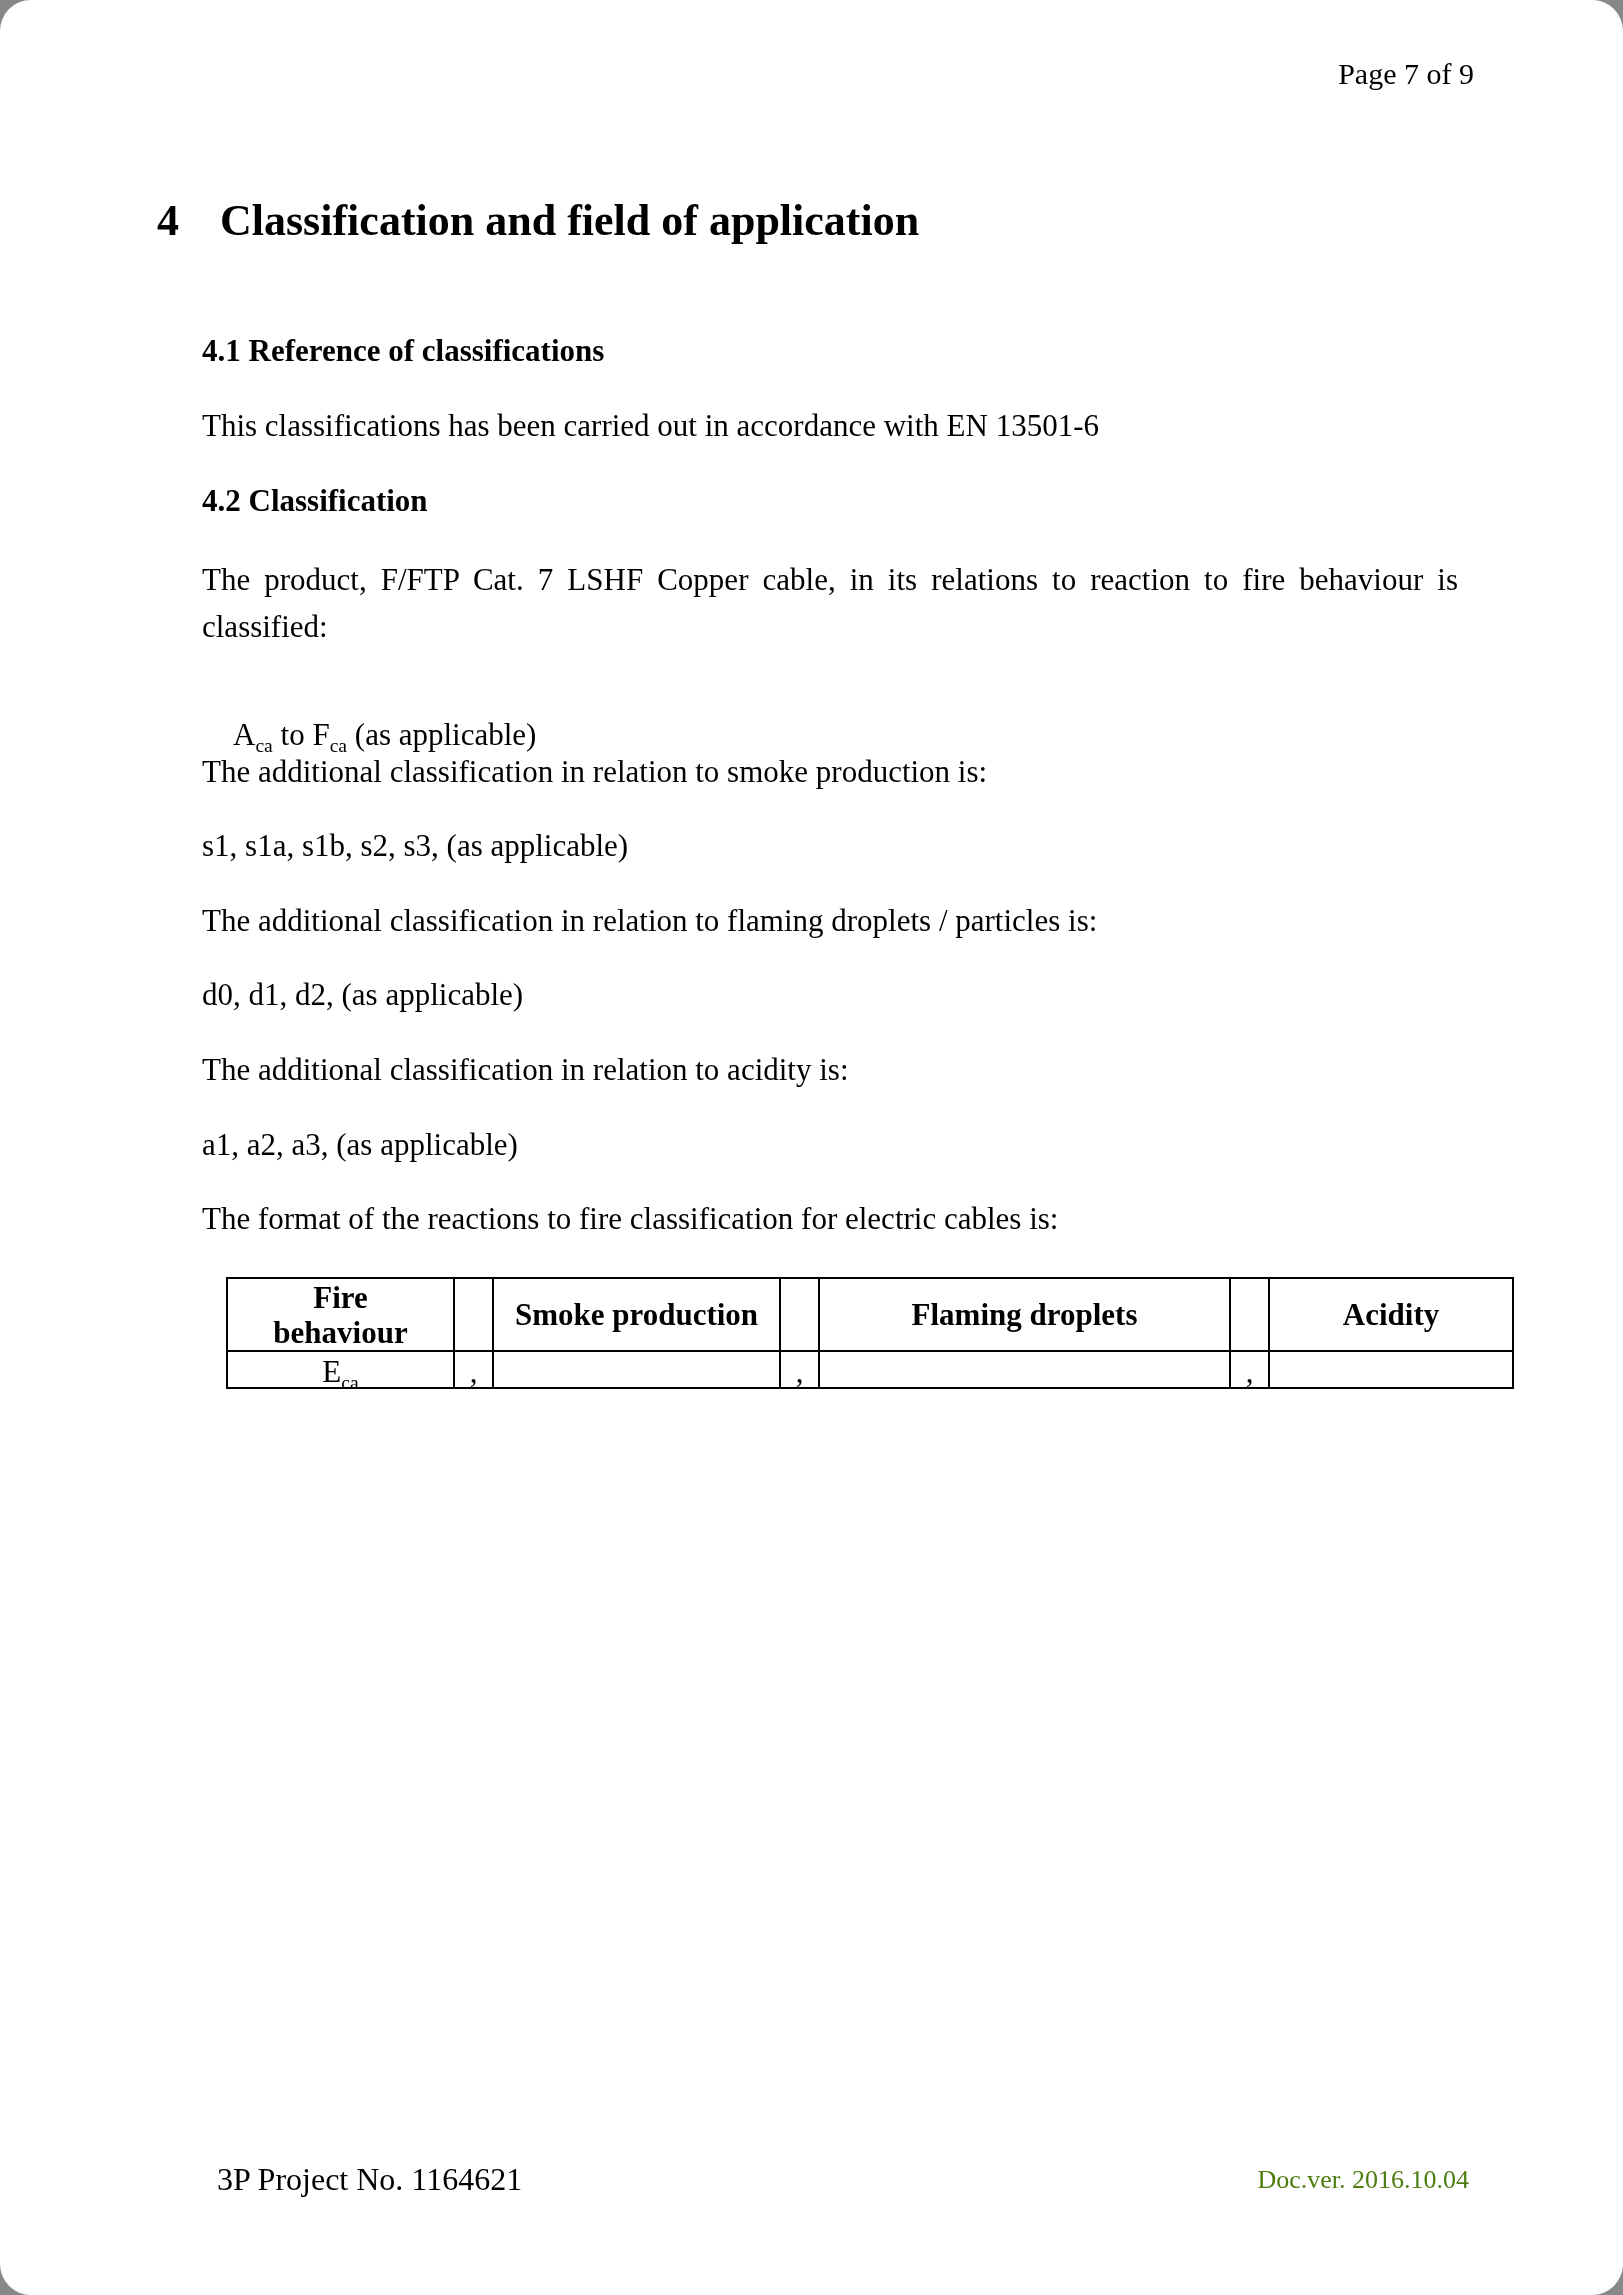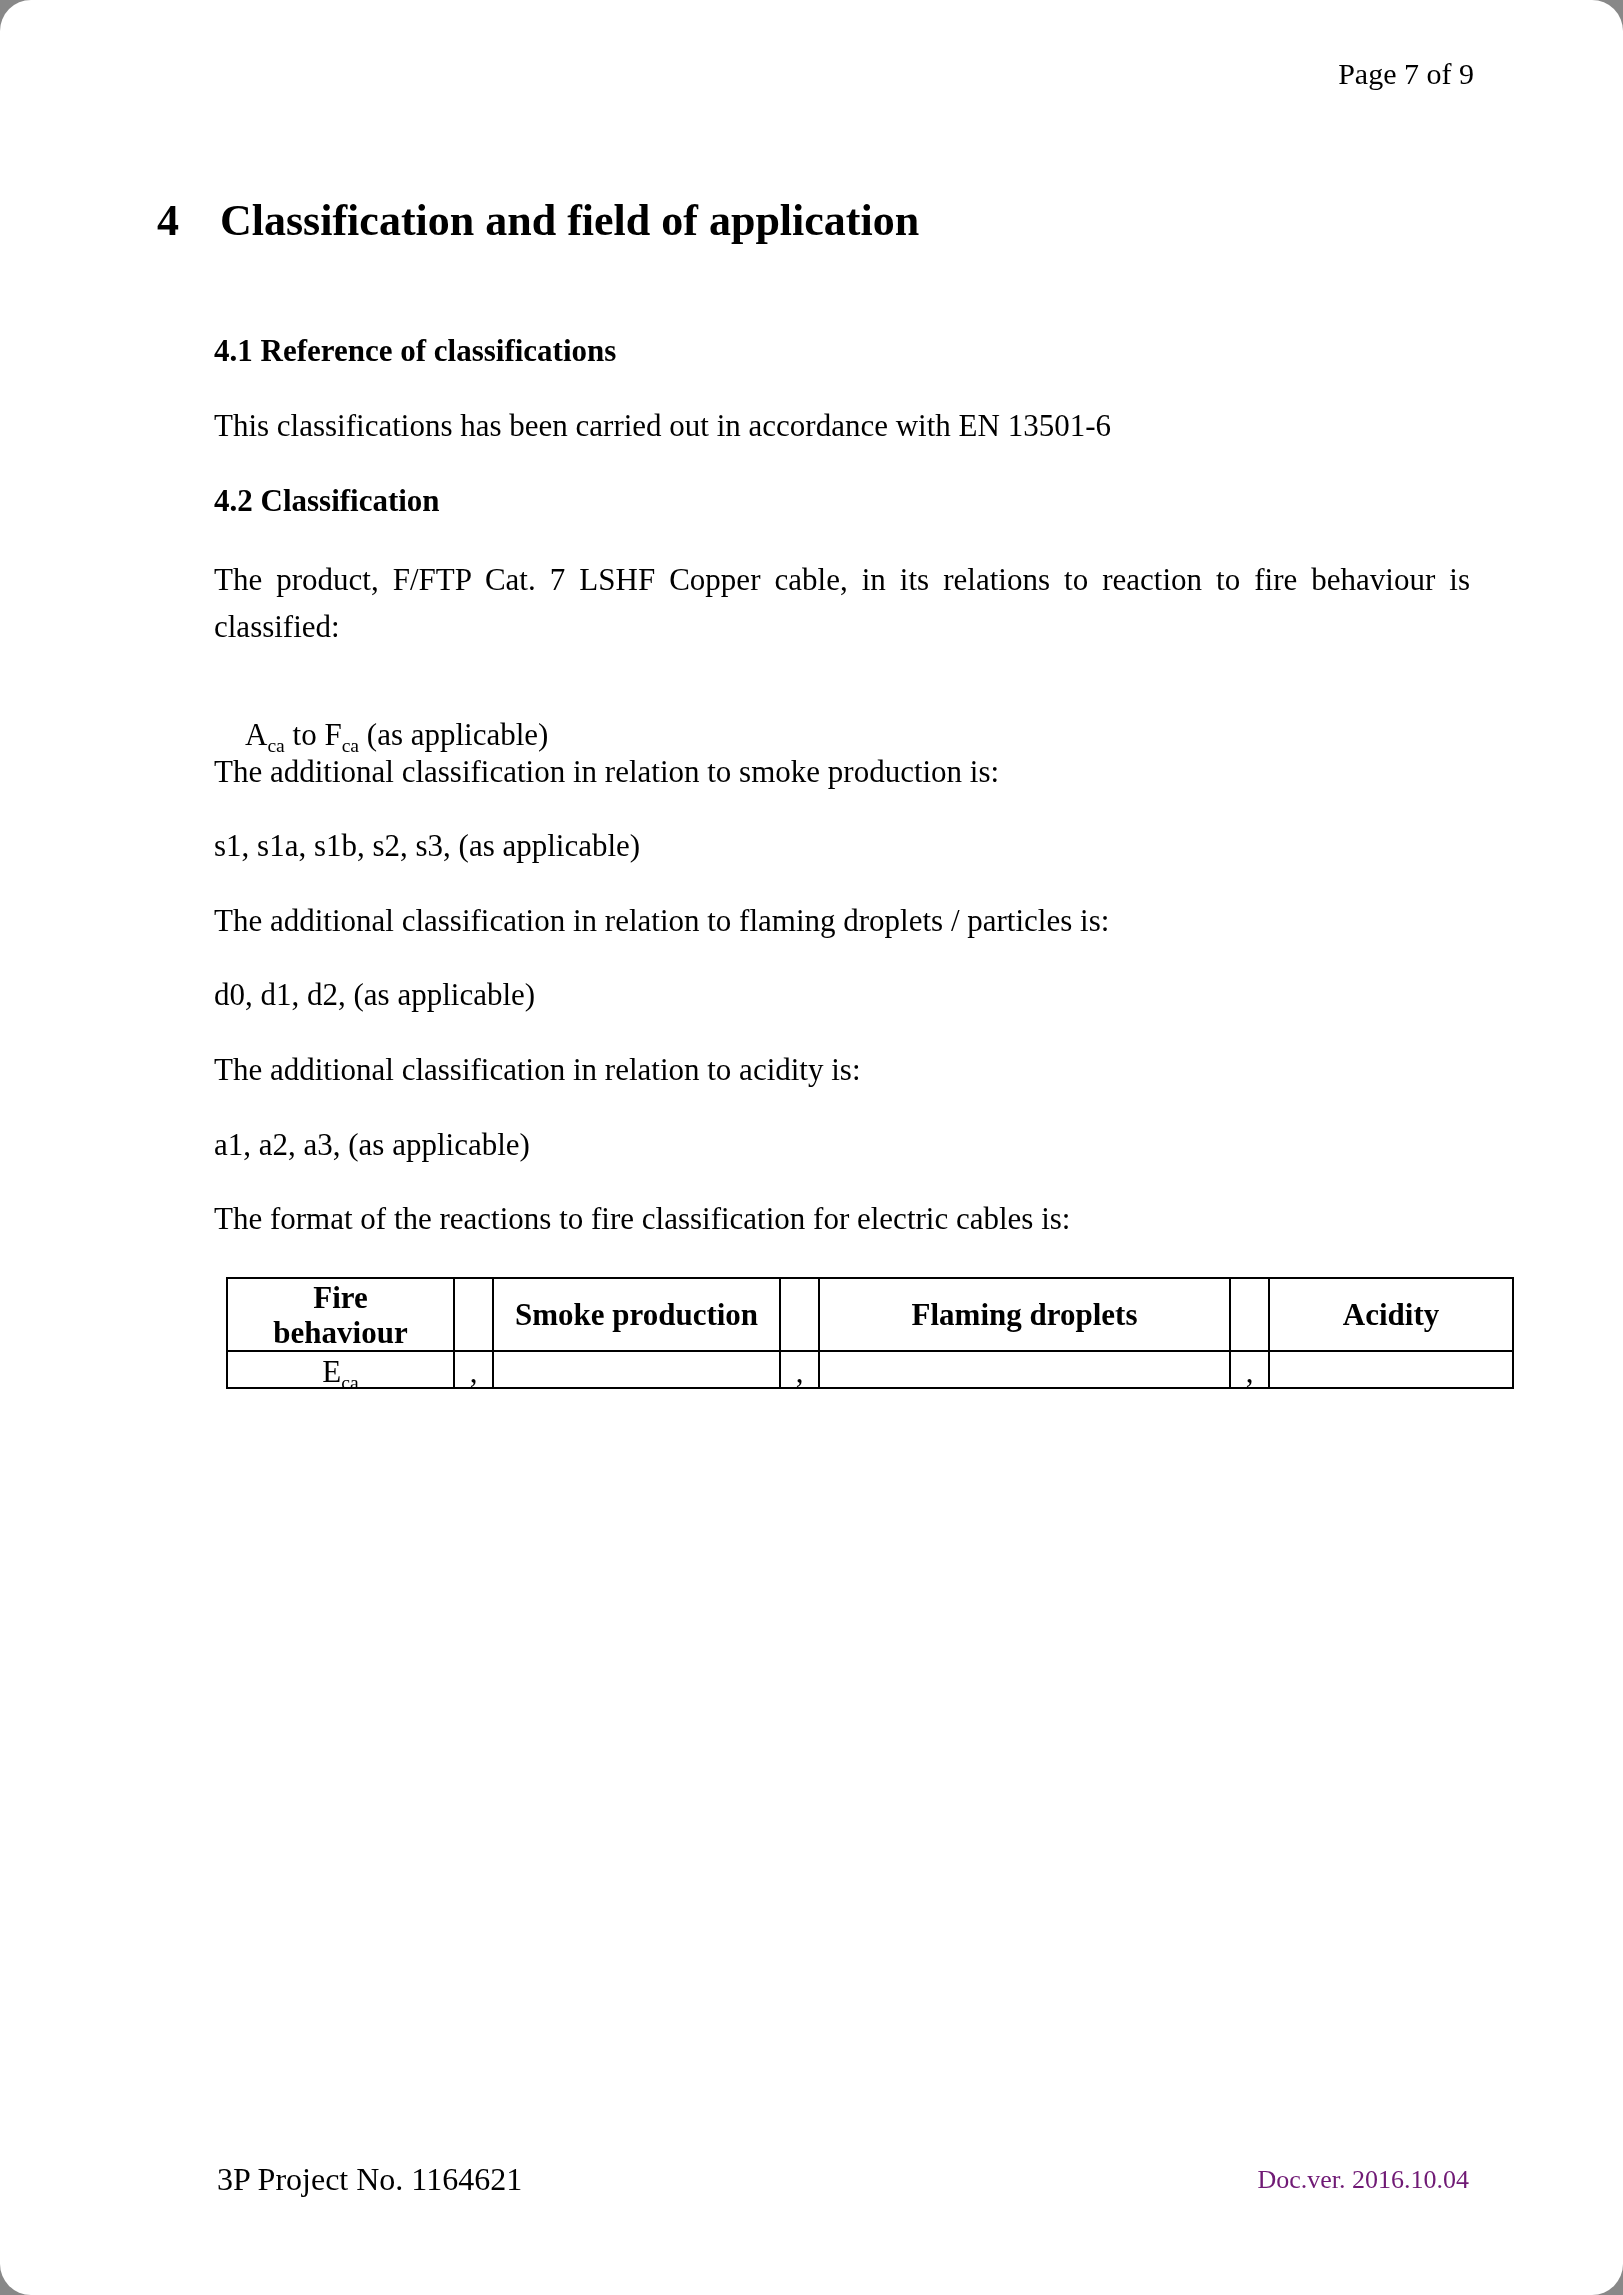--- a/index.html
+++ b/index.html
@@ -10,21 +10,21 @@
     background: #ffffff;
     font-family: "Liberation Serif", "DejaVu Serif", serif;
     color: #000000;
     overflow: hidden;
     border-radius: 31px;
   }
   .abs { position: absolute; }
   .body-text {
     font-size: 31px;
     line-height: 38px;
-    left: 214px;
+    left: 202px;
     white-space: pre-wrap;
   }
   .bold { font-weight: bold; }
   .page-number {
     top: 55px;
     right: 149px;
     font-size: 30px;
     line-height: 37px;
   }
   .h1 {
@@ -93,21 +93,21 @@
     top: 2163px;
     left: 217px;
     font-size: 32px;
     line-height: 33px;
   }
   .footer-right {
     top: 2163px;
     right: 154px;
     font-size: 26px;
     line-height: 33px;
-    color: #701a75;
+    color: #4d7c0f;
   }
 </style>
 </head>
 <body>
 
 <div class="page">
 
   <div class="abs page-number">Page 7 of 9</div>
 
   <div class="abs h1">

